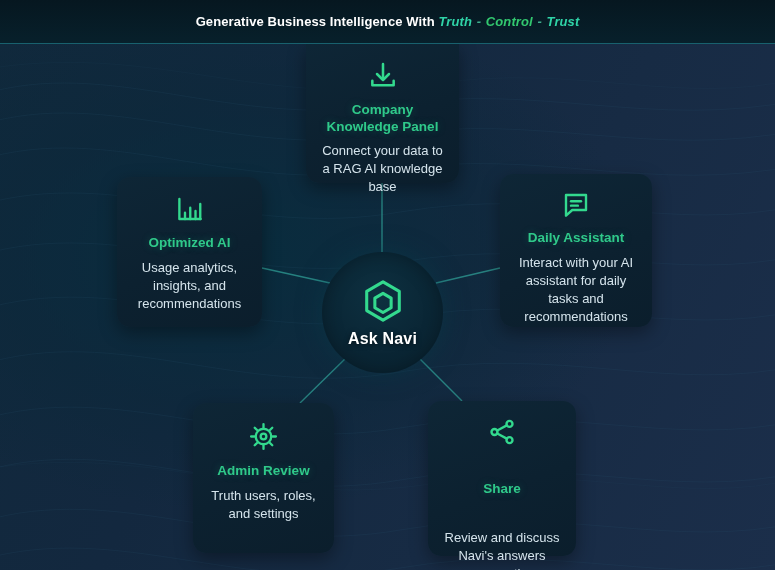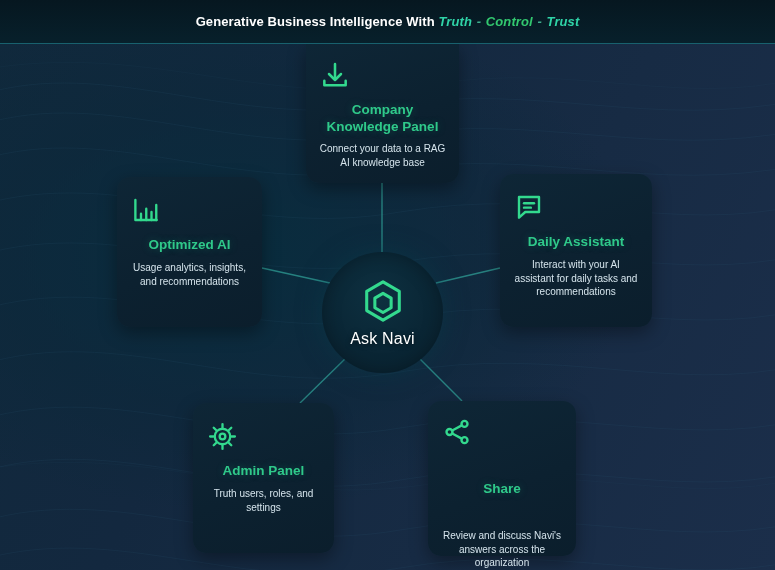--- a/index.html
+++ b/index.html
@@ -66,41 +66,42 @@
 
   
   .card {
     position: absolute;
     background: linear-gradient(160deg, #0e2636 0%, #0c2130 55%, #0b1e2c 100%);
     border-radius: 13px;
     box-shadow: 0 6px 18px rgba(0,0,0,0.35);
     z-index: 10;
     display: flex;
     flex-direction: column;
+    align-items: center;
     padding: 16px 12px 14px;
     text-align: center;
   }
   .card-icon {
     width: 34px;
     height: 34px;
     margin-bottom: 10px;
     display: flex;
     align-items: center;
     justify-content: center;
   }
   .card-title {
     font-size: 13.5px;
     font-weight: bold;
     color: #2fc98a;
     line-height: 1.24;
     margin-bottom: 7px;
     text-shadow: 0 0 8px rgba(47,201,138,0.25);
   }
   .card-desc {
-    font-size: 10px;
+    font-size: 13px;
     color: #d5e4ec;
     line-height: 1.38;
     max-width: 150px;
   }
 
   
   #card-knowledge { left: 306px; top: 44px;  width: 153px; height: 139px; border-radius: 0 0 13px 13px; }
   #card-optimized { left: 117px; top: 177px; width: 145px; height: 150px; }
   #card-assistant { left: 500px; top: 174px; width: 152px; height: 153px; }
   #card-admin     { left: 193px; top: 403px; width: 141px; height: 150px; }
@@ -118,21 +119,21 @@
     box-shadow: 0 0 24px rgba(10,60,75,0.55), inset 0 0 18px rgba(0,0,0,0.25);
     z-index: 20;
     display: flex;
     flex-direction: column;
     align-items: center;
     justify-content: center;
   }
   .center-logo { width: 46px; height: 46px; margin-bottom: 6px; }
   .center-label {
     font-size: 16px;
-    font-weight: normal;
+    font-weight: bold;
     color: #ffffff;
     letter-spacing: 0.2px;
     text-shadow: 0 1px 5px rgba(0,0,0,0.6);
   }
 </style>
 </head>
 <body>
 
 <div id="app">
 
@@ -226,21 +227,21 @@
         <path d="M12 2.4 v2.6"></path>
           <path d="M12 19 v2.6"></path>
         <path d="M2.4 12 h2.6"></path>
           <path d="M19 12 h2.6"></path>
         <path d="M5.2 5.2 L7 7"></path>
           <path d="M17 17 L18.8 18.8"></path>
         <path d="M18.8 5.2 L17 7"></path>
           <path d="M7 17 L5.2 18.8"></path>
       </svg>
     </div>
-    <div class="card-title">Admin Panel</div>
+    <div class="card-title">Admin Review</div>
     <div class="card-desc">Truth users, roles, and settings</div>
   </div>
 
   <div class="card" id="card-share">
     <div class="card-icon">
       <svg viewBox="0 0 24 24" width="30" height="30" fill="none" stroke="#33d98e" stroke-width="1.9" stroke-linecap="round" stroke-linejoin="round">
         <circle cx="18" cy="5.5" r="2.4"></circle>
         <circle cx="6" cy="12" r="2.4"></circle>
         <circle cx="18" cy="18.5" r="2.4"></circle>
         <path d="M8.2 10.8 L15.8 6.7"></path>

